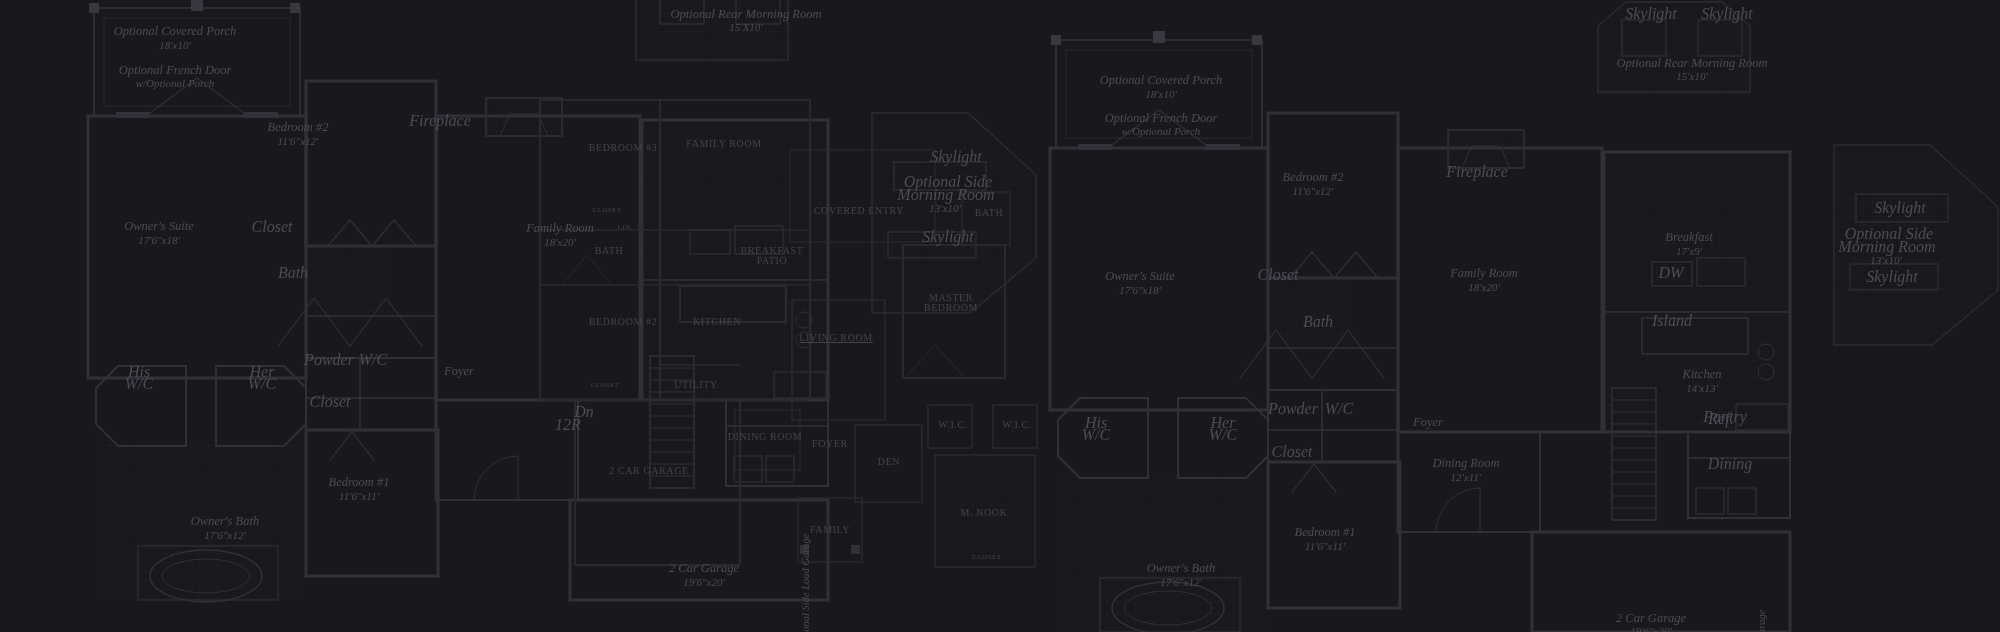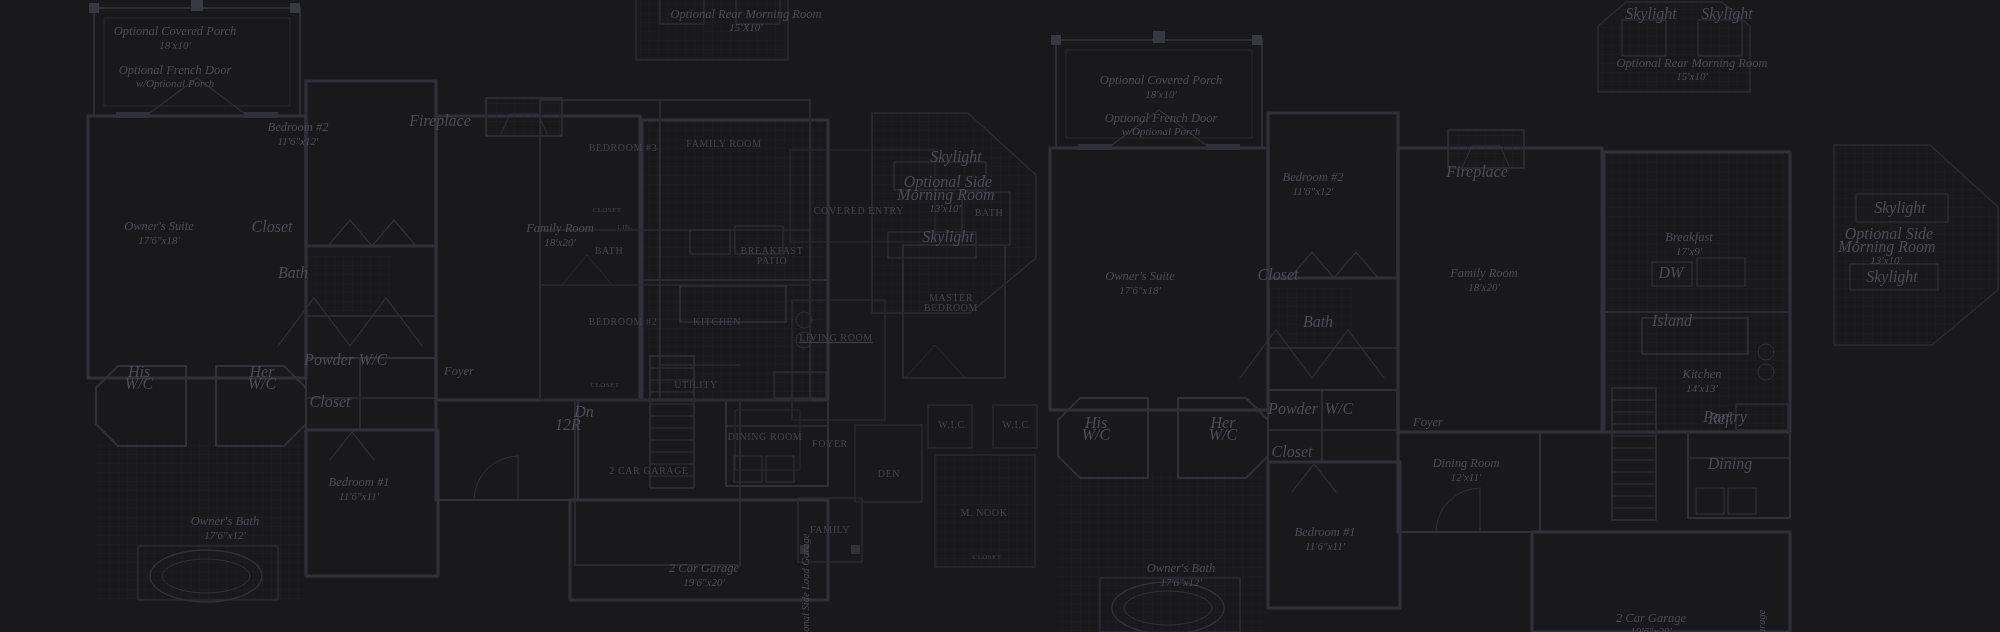--- a/index.html
+++ b/index.html
@@ -179,21 +179,21 @@
       <div class="lbl caps" style="left: 696px; top: 385px;">UTILITY</div>
       <div class="lbl caps xs" style="left: 605px; top: 385px;">CLOSET</div>
       <div class="lbl caps" style="left: 649px; top: 471px;">2 CAR GARAGE</div>
       <div class="lbl caps" style="left: 859px; top: 211px;">COVERED ENTRY</div>
       <div class="lbl caps" style="left: 989px; top: 213px;">BATH</div>
       <div class="lbl caps" style="left: 951px; top: 298px;">MASTER</div>
       <div class="lbl caps" style="left: 951px; top: 308px;">BEDROOM</div>
       <div class="lbl caps" style="left: 836px; top: 338px; text-decoration: underline;">LIVING ROOM</div>
       <div class="lbl caps" style="left: 765px; top: 437px;">DINING ROOM</div>
       <div class="lbl caps" style="left: 830px; top: 444px;">FOYER</div>
-      <div class="lbl caps" style="left: 889px; top: 462px; margin-top: 12px;">DEN</div>
+      <div class="lbl caps" style="left: 889px; top: 462px;">DEN</div>
       <div class="lbl caps" style="left: 953px; top: 425px;">W.I.C.</div>
       <div class="lbl caps" style="left: 1017px; top: 425px;">W.I.C.</div>
       <div class="lbl caps" style="left: 984px; top: 513px;">M. NOOK</div>
       <div class="lbl caps xs" style="left: 987px; top: 557px;">CLOSET</div>
       <div class="lbl caps" style="left: 830px; top: 530px;">FAMILY</div>
       <div class="lbl italic" style="left: 1161px; top: 80px;">Optional Covered Porch</div>
       <div class="lbl italic d" style="left: 1161px; top: 94px;">18'x10'</div>
       <div class="lbl italic" style="left: 1161px; top: 118px;">Optional French Door</div>
       <div class="lbl italic d" style="left: 1161px; top: 131px;">w/Optional Porch</div>
       <div class="lbl italic" style="left: 1313px; top: 177px;">Bedroom #2</div>

